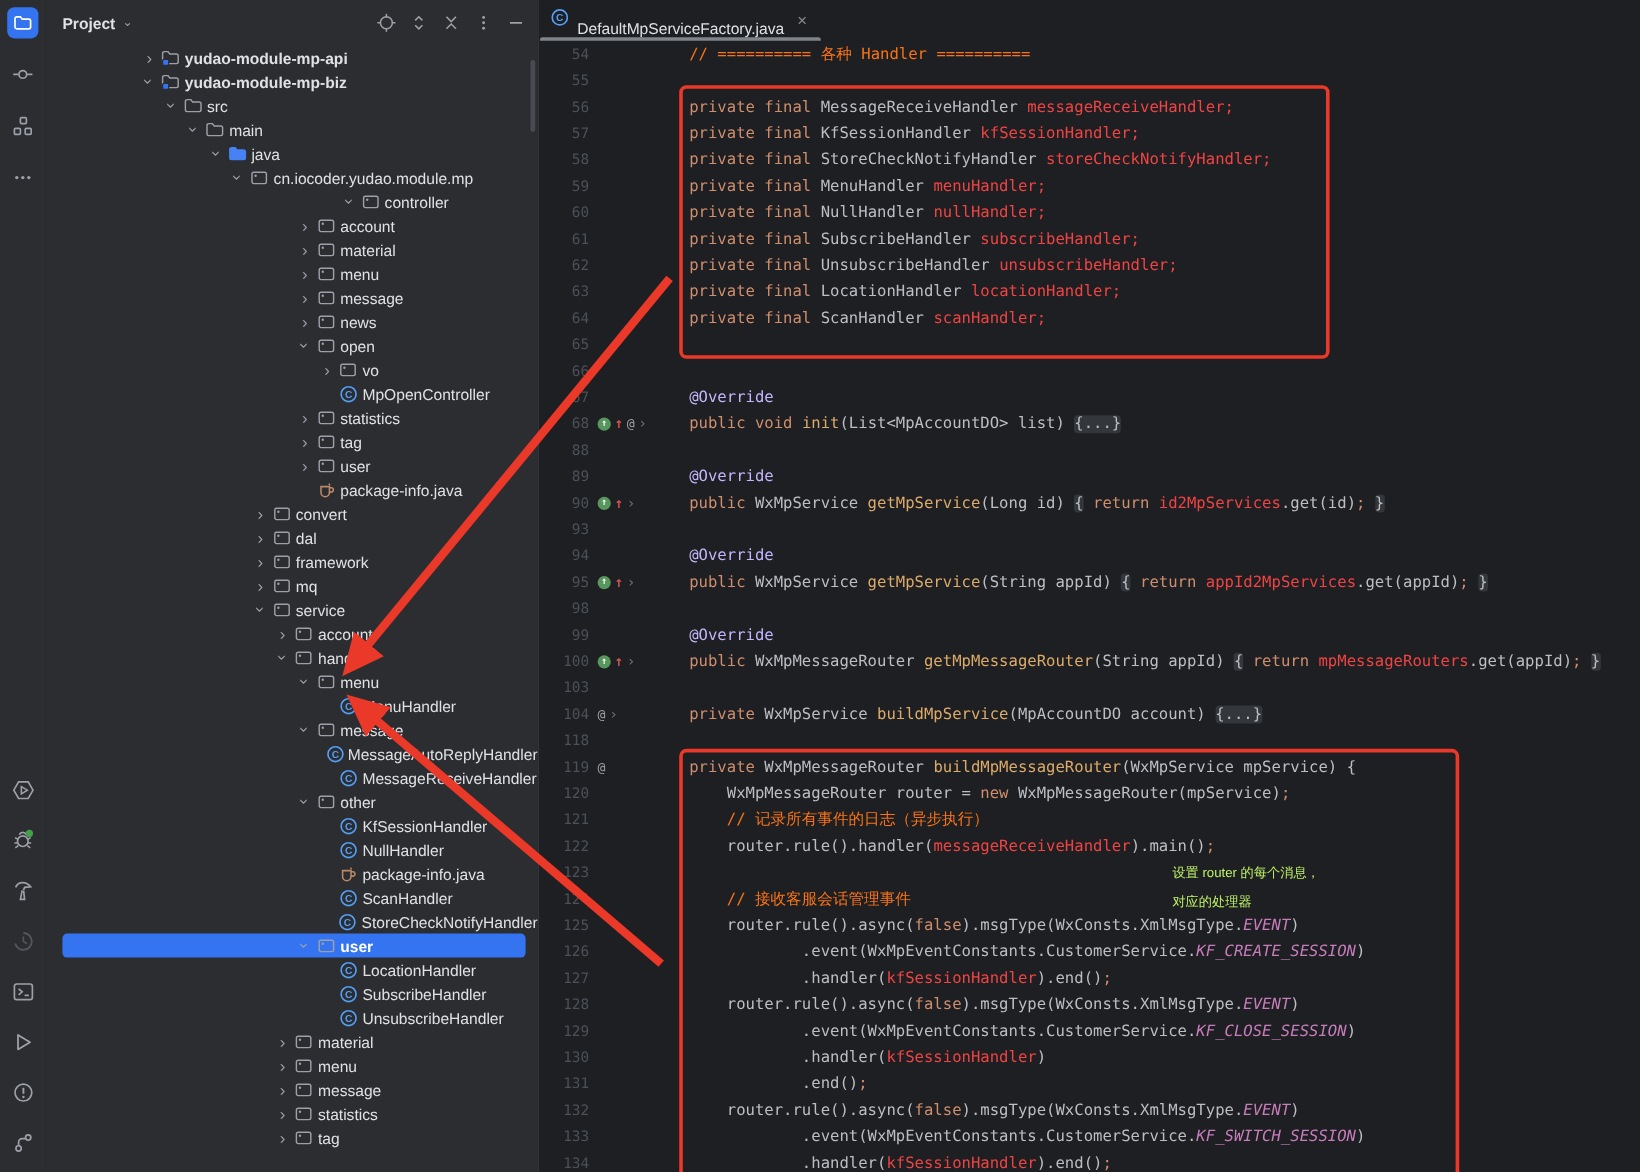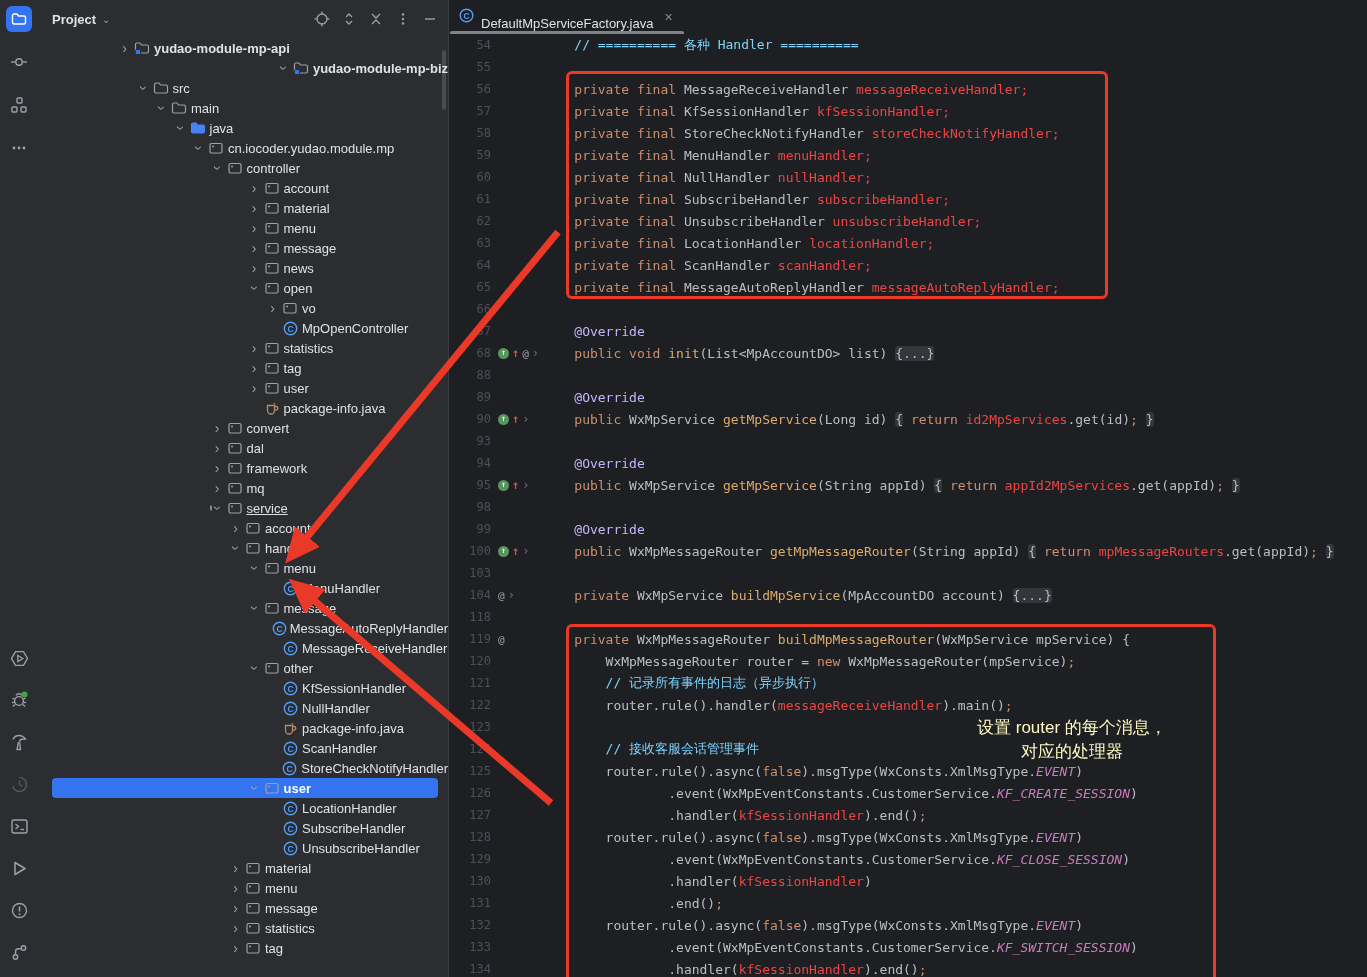--- a/index.html
+++ b/index.html
@@ -48,28 +48,28 @@
   .gi.at{color:#9da0a8;font-size:11px;}
   .gi.fold{color:#6f737a;font-size:12px;}
   .ctext{white-space:pre;color:#bcbec4;}
   .kw{color:#cf8e6d;}
   .ty{color:#bcbec4;}
   .pl{color:#bcbec4;}
   .fn{color:#dcab6a;}
   .fld{color:#ef4444;}
   .cst{color:#c77dbb;font-style:italic;}
   .ann{color:#c4b5fd;}
-  .cmt{color:#7dd3fc;}
+  .cmt{color:#f97316;}
   .semi{color:#cf8e6d;}
   .fold-reg{background:#33363a;border-radius:3px;color:#bcbec4;}
   
   .anno-box{position:absolute;border:3px solid #ea3829;border-radius:6px;z-index:5;pointer-events:none;}
   #anno-box-1{left:566px;top:71px;width:536px;height:222px;}
   #anno-box-2{left:566px;top:624px;width:644px;height:362px;}
-  .anno-note{position:absolute;left:977px;top:716px;color:#fef9c3;font-size:17px;line-height:24px;z-index:6;text-align:center;}
+  .anno-note{position:absolute;left:977px;top:716px;color:#bef264;font-size:11px;line-height:24px;z-index:6;}
   #arrows{position:absolute;left:0;top:0;width:1367px;height:977px;z-index:6;pointer-events:none;}
 </style>
 </head>
 <body>
 
 <div class="stripe">
   <div class="top">
     <div class="sbtn active">
       <svg width="16" height="16" viewBox="0 0 16 16">
           <path d="M1.5 4.5 a1.5 1.5 0 0 1 1.5-1.5 h3 l1.5 2 h5.5 a1.5 1.5 0 0 1 1.5 1.5 v5 a1.5 1.5 0 0 1 -1.5 1.5 h-10 a1.5 1.5 0 0 1 -1.5-1.5 z" fill="none" stroke="#fff" stroke-width="1.4"></path>
@@ -202,21 +202,21 @@
       <div class="trow bold" style="padding-left: 78px;">
         <span class="tchev">›</span>
         <span class="ticon">
           <svg width="16" height="16" viewBox="0 0 16 16">
             <path d="M1.5 4.5 a1.5 1.5 0 0 1 1.5-1.5 h3 l1.5 2 h5.5 a1.5 1.5 0 0 1 1.5 1.5 v5 a1.5 1.5 0 0 1 -1.5 1.5 h-10 a1.5 1.5 0 0 1 -1.5-1.5 z" fill="none" stroke="#9da0a8" stroke-width="1.2"></path>
             <rect x="1.5" y="9.5" width="5" height="5" rx="1" fill="#3574f0" stroke="#2b2d30" stroke-width="1"></rect>
           </svg>
         </span>
         <span class="tlabel">yudao-module-mp-api</span>
       </div>
-      <div class="trow bold" style="padding-left: 78px; justify-content: flex-end;">
+      <div class="trow bold" style="padding-left: 78px;">
         <span class="tchev exp">›</span>
         <span class="ticon">
           <svg width="16" height="16" viewBox="0 0 16 16">
             <path d="M1.5 4.5 a1.5 1.5 0 0 1 1.5-1.5 h3 l1.5 2 h5.5 a1.5 1.5 0 0 1 1.5 1.5 v5 a1.5 1.5 0 0 1 -1.5 1.5 h-10 a1.5 1.5 0 0 1 -1.5-1.5 z" fill="none" stroke="#9da0a8" stroke-width="1.2"></path>
             <rect x="1.5" y="9.5" width="5" height="5" rx="1" fill="#3574f0" stroke="#2b2d30" stroke-width="1"></rect>
           </svg>
         </span>
         <span class="tlabel">yudao-module-mp-biz</span>
       </div>
       <div class="trow" style="padding-left: 96.5px;">
@@ -249,21 +249,21 @@
       <div class="trow" style="padding-left: 152px;">
         <span class="tchev exp">›</span>
         <span class="ticon">
           <svg width="16" height="16" viewBox="0 0 16 16">
             <rect x="2" y="3.5" width="12" height="9.5" rx="1.5" fill="none" stroke="#9da0a8" stroke-width="1.2"></rect>
             <circle cx="5" cy="6.5" r="1" fill="#9da0a8"></circle>
           </svg>
         </span>
         <span class="tlabel">cn.iocoder.yudao.module.mp</span>
       </div>
-      <div class="trow" style="padding-left: 170.5px;">
+      <div class="trow" style="padding-left: 170.5px; justify-content: center;">
         <span class="tchev exp">›</span>
         <span class="ticon">
           <svg width="16" height="16" viewBox="0 0 16 16">
             <rect x="2" y="3.5" width="12" height="9.5" rx="1.5" fill="none" stroke="#9da0a8" stroke-width="1.2"></rect>
             <circle cx="5" cy="6.5" r="1" fill="#9da0a8"></circle>
           </svg>
         </span>
         <span class="tlabel">controller</span>
       </div>
       <div class="trow" style="padding-left: 207.5px;">
@@ -420,21 +420,21 @@
       <div class="trow" style="padding-left: 170.5px;">
         <span class="tchev">›</span>
         <span class="ticon">
           <svg width="16" height="16" viewBox="0 0 16 16">
             <rect x="2" y="3.5" width="12" height="9.5" rx="1.5" fill="none" stroke="#9da0a8" stroke-width="1.2"></rect>
             <circle cx="5" cy="6.5" r="1" fill="#9da0a8"></circle>
           </svg>
         </span>
         <span class="tlabel">mq</span>
       </div>
-      <div class="trow" style="padding-left: 170.5px; text-decoration: underline;">
+      <div class="trow" style="padding-left: 170.5px;">
         <span class="tchev exp">›</span>
         <span class="ticon">
           <svg width="16" height="16" viewBox="0 0 16 16">
             <rect x="2" y="3.5" width="12" height="9.5" rx="1.5" fill="none" stroke="#9da0a8" stroke-width="1.2"></rect>
             <circle cx="5" cy="6.5" r="1" fill="#9da0a8"></circle>
           </svg>
         </span>
         <span class="tlabel">service</span>
       </div>
       <div class="trow" style="padding-left: 189px;">
@@ -727,21 +727,20 @@
         <span class="ctext"><span class="kw">    private final </span><span class="ty">LocationHandler </span><span class="fld">locationHandler;</span></span>
       </div>
       <div class="cline">
         <span class="ln">64</span>
         <span class="gut"></span>
         <span class="ctext"><span class="kw">    private final </span><span class="ty">ScanHandler </span><span class="fld">scanHandler;</span></span>
       </div>
       <div class="cline">
         <span class="ln">65</span>
         <span class="gut"></span>
-        <span class="ctext"><span class="kw">    private final </span><span class="ty">MessageAutoReplyHandler </span><span class="fld">messageAutoReplyHandler;</span></span>
       </div>
       <div class="cline">
         <span class="ln">66</span>
         <span class="gut"></span>
         <span class="ctext"></span>
       </div>
       <div class="cline">
         <span class="ln">67</span>
         <span class="gut"></span>
         <span class="ctext"><span class="ann">    @Override</span></span>

